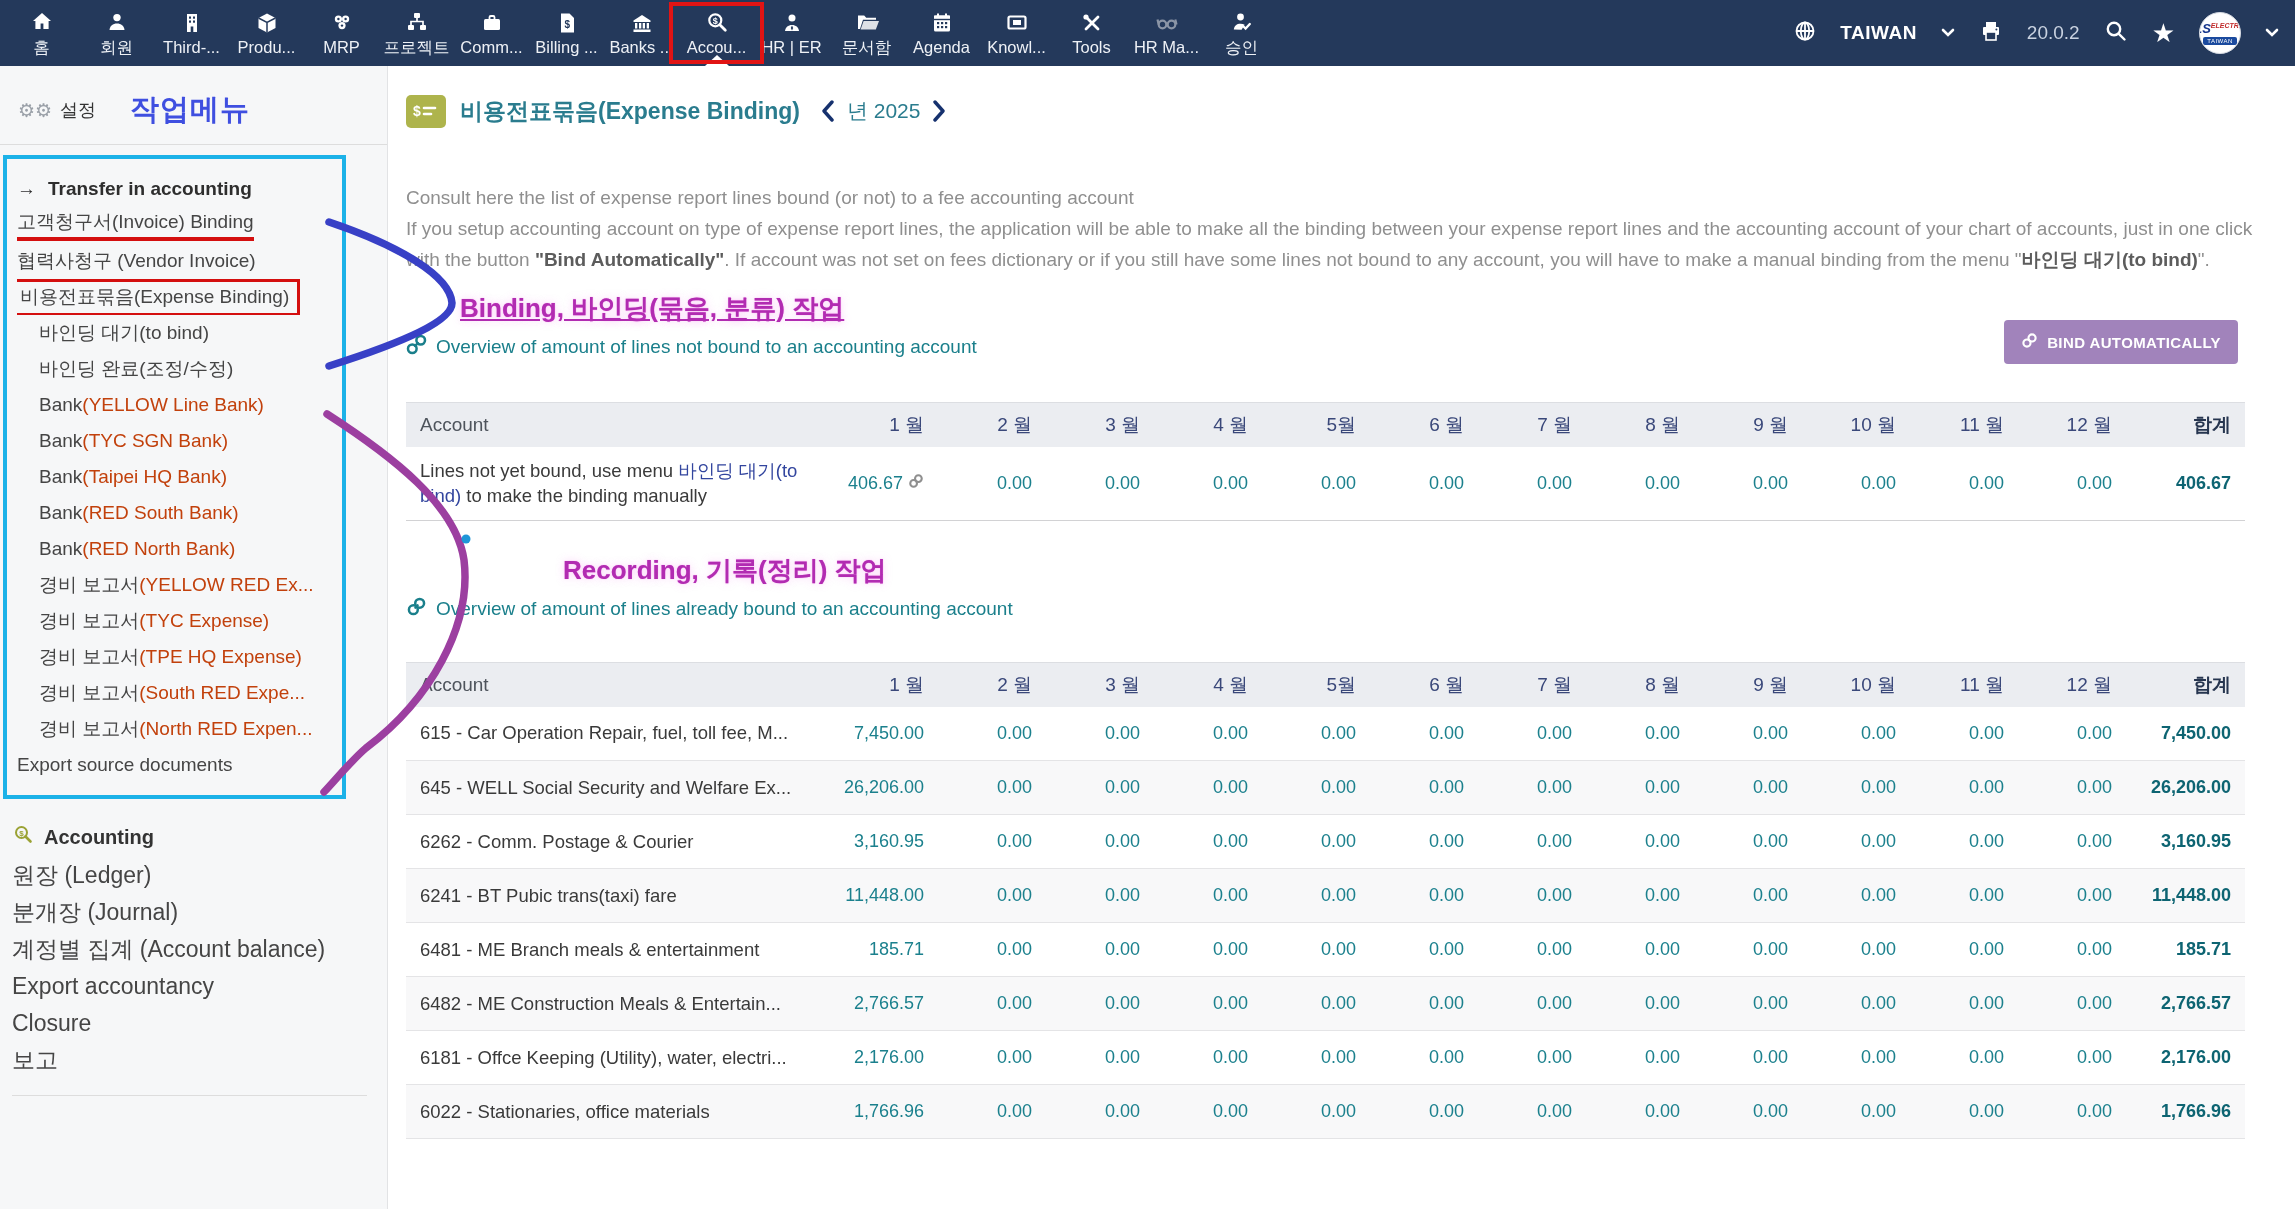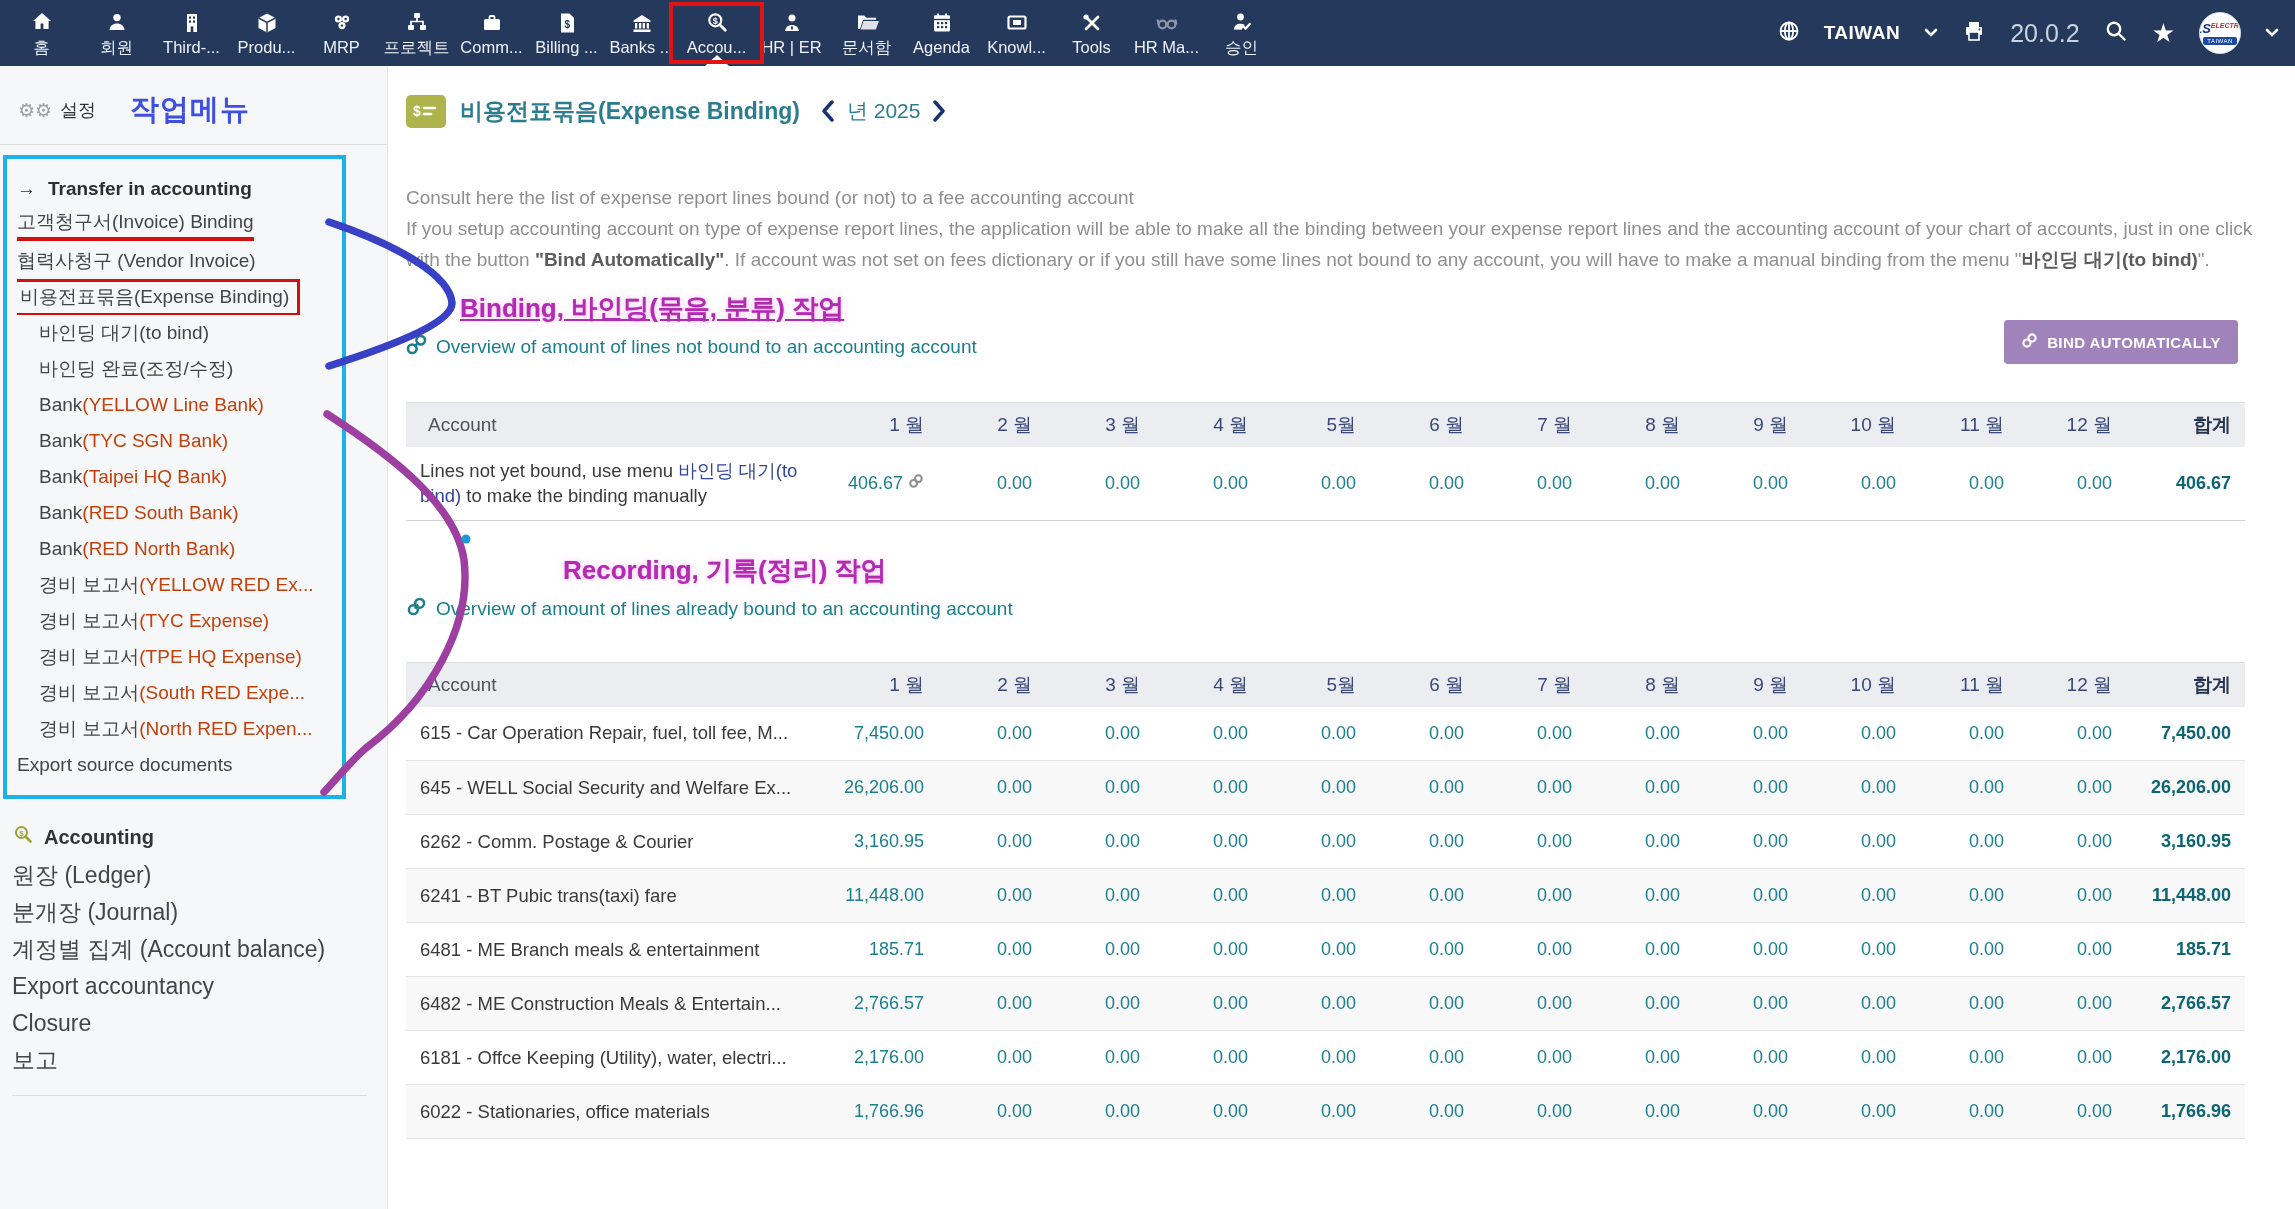--- a/index.html
+++ b/index.html
@@ -29,21 +29,21 @@
     content:""; position:absolute; bottom:0; left:50%; margin-left:-12px;
     border-left:12px solid transparent; border-right:12px solid transparent;
     border-bottom:11px solid #fff;
   }
   .nav-right {
     position:absolute; right:16px; top:0; height:66px;
     display:flex; align-items:center; gap:24px;
   }
   .nav-right .grp { display:flex; align-items:center; gap:24px; cursor:pointer; }
   .region-label { color:#fff; font-weight:bold; font-size:19px; letter-spacing:.5px; }
-  .version-label { color:#c9d2e0; font-size:25px; }
+  .version-label { color:#c9d2e0; font-size:19px; }
   .star-glyph { color:#fff; font-size:26px; line-height:1; }
   .avatar {
     width:42px; height:42px; border-radius:50%; background:#fff;
     display:flex; flex-direction:column; align-items:center; justify-content:center;
     overflow:hidden; border:1px solid #d5dae2;
   }
   .avatar .brand { font-size:13px; font-weight:bold; font-style:italic; color:#15358c; line-height:1; }
   .avatar .brand i { color:#c02b2b; font-size:7px; vertical-align:top; }
   .avatar .banner { background:#1b4a9e; color:#fff; font-size:6px; padding:1px 4px; border-radius:2px; margin-top:2px; letter-spacing:.5px; }
   
@@ -92,21 +92,21 @@
     position:absolute; right:57px; top:254px; background:#A183BB; color:#fff;
     border:none; border-radius:4px; font-size:15px; font-weight:bold;
     letter-spacing:.4px; padding:12px 17px; display:flex; align-items:center; gap:9px;
     cursor:pointer; font-family:inherit;
   }
   table.mtable { border-collapse:collapse; width:1839px; table-layout:fixed; }
   table.mtable thead th {
     background:#EBEDF1; height:44px; font-weight:normal; font-size:19px;
     text-align:right; padding-right:14px; color:#3A487A; border-top:1px solid #dcdee2;
   }
-  table.mtable thead th.c-account { text-align:left; padding-left:22px; color:#4e545c; }
+  table.mtable thead th.c-account { text-align:left; padding-left:14px; color:#4e545c; }
   table.mtable thead th.c-total { font-weight:bold; color:#26354F; }
   table.mtable td {
     text-align:right; padding-right:14px; font-size:18px; color:#1B808D;
     border-bottom:1px solid #e4e4e6; height:54px;
   }
   table.mtable td.c-account { text-align:left; padding-left:14px; color:#3a3a3a; font-size:18.5px; }
   table.mtable td.c-total { font-weight:bold; color:#0D6472; }
   table.mtable tbody tr:nth-child(even) { background:#f8f8f9; }
   #binding-table { margin-top:42px; }
   #binding-table td { height:74px; border-bottom:1px solid #d2d2d4; }

